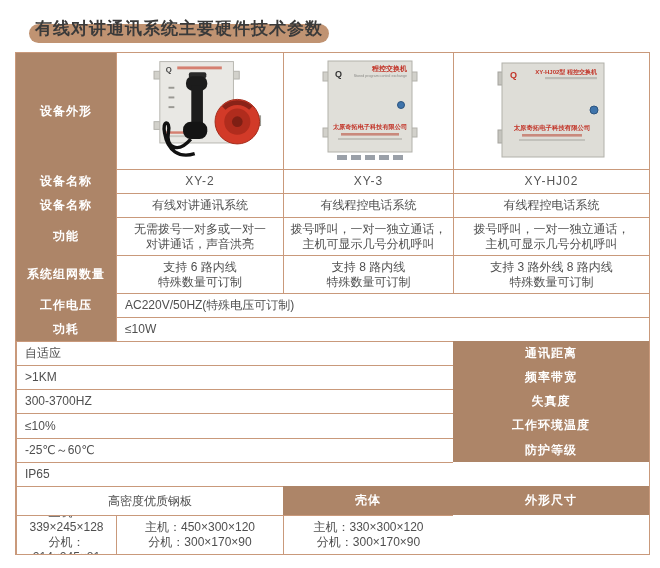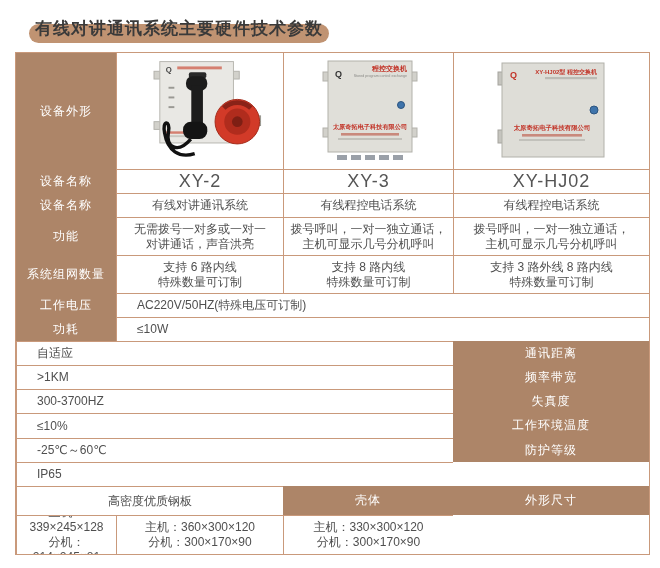--- a/index.html
+++ b/index.html
@@ -21,27 +21,27 @@
   .grid{
     position:absolute;left:15px;top:52px;
     display:grid;
     grid-template-columns:100px 167px 170px 196px;
     grid-template-rows:116px 24px 24px 38px 38px 24px 24px 24px 24px 24px 25px 24px 24px 29px 39px;
     border:1px solid var(--line);
     background:#ffffff;
   }
   .cell{display:flex;flex-direction:column;align-items:center;justify-content:center;
         font-size:12px;color:var(--txt);text-align:center;line-height:1.25;overflow:hidden;}
-  .lab{background:var(--brown);color:#ffffff;font-weight:normal;font-size:12px;letter-spacing:1px;}
+  .lab{background:var(--brown);color:#ffffff;font-weight:bold;font-size:12px;letter-spacing:1px;}
   .val{border-left:1px solid var(--line);border-top:1px solid var(--line);background:#fff;}
   .nt{border-top:none;}
   .span3{grid-column:span 3;}
   .span2{grid-column:span 2;}
-  .leftal{align-items:flex-start;padding-left:20px;text-align:left;}
-  .model{font-size:18px;letter-spacing:1px;color:#555;}
+  .leftal{align-items:flex-start;padding-left:8px;text-align:left;}
+  .model{font-size:12px;letter-spacing:1px;color:#555;}
   svg{display:block;}
 </style>
 </head>
 <body>
 <div class="page">
 
   <div class="title-wrap">
     <div class="title-pill"></div>
     <div class="title-text">有线对讲通讯系统主要硬件技术参数</div>
   </div>
@@ -173,21 +173,21 @@
 
     <div class="cell val span2">高密度优质钢板</div>
     <div class="cell lab">壳体</div>
 
     <div class="cell lab">外形尺寸</div>
     <div class="cell val">
       <div>主机：339×245×128</div>
       <div>分机：214×245×81</div>
     </div>
     <div class="cell val">
-      <div>主机：360×300×120</div>
+      <div>主机：450×300×120</div>
       <div>分机：300×170×90</div>
     </div>
     <div class="cell val">
       <div>主机：330×300×120</div>
       <div>分机：300×170×90</div>
     </div>
 
   </div>
 </div>
 

